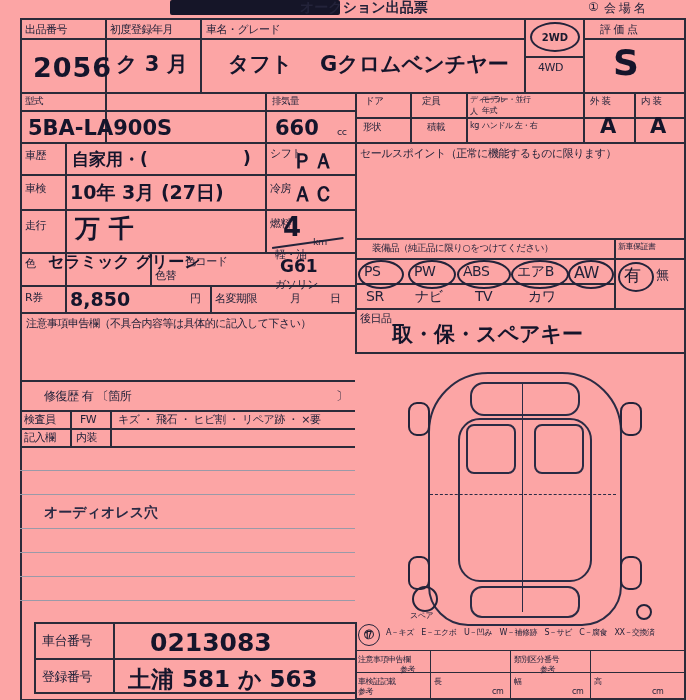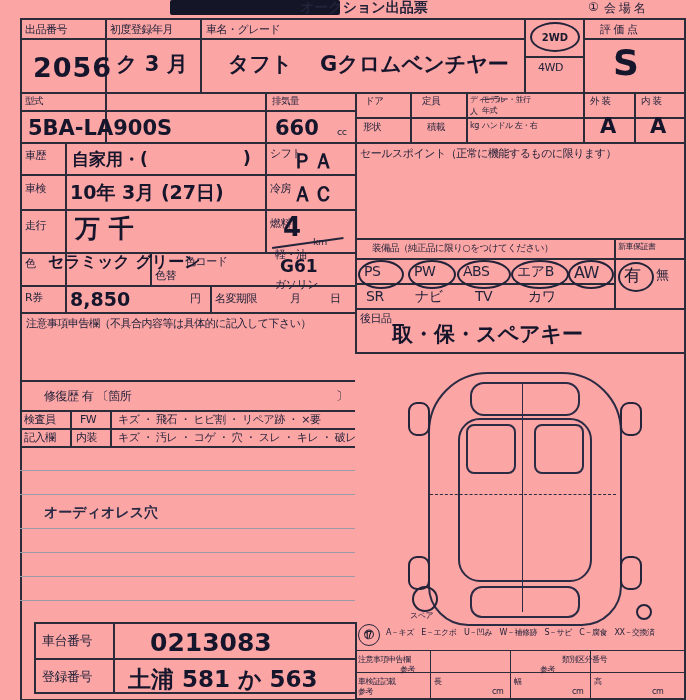--- a/index.html
+++ b/index.html
@@ -203,21 +203,20 @@
 
   <div class="ln hline" style="left:20px;top:428px;width:335px;"></div>
   <div class="ln hline" style="left:20px;top:446px;width:335px;"></div>
   <div class="ln vline" style="left:70px;top:410px;height:36px;"></div>
   <div class="ln vline" style="left:110px;top:410px;height:36px;"></div>
   <div class="lbl" style="left:24px;top:414px;">検査員</div>
   <div class="lbl" style="left:24px;top:432px;">記入欄</div>
   <div class="lbl" style="left:80px;top:414px;">FW</div>
   <div class="lbl" style="left:76px;top:432px;">内装</div>
   <div class="lbl" style="left:118px;top:414px;">キズ ・ 飛石 ・ ヒビ割 ・ リペア跡 ・ ×要</div>
-  <div class="lbl" style="left:118px;top:432px;">キズ ・ 汚レ ・ コゲ ・ 穴 ・ スレ ・ キレ ・ 破レ</div>
 
   <div class="ln hline" style="left:20px;top:470px;width:335px;height:1px;background:#9a9aa8;"></div>
   <div class="ln hline" style="left:20px;top:494px;width:335px;height:1px;background:#9a9aa8;"></div>
   <div class="ln hline" style="left:20px;top:528px;width:335px;height:1px;background:#9a9aa8;"></div>
   <div class="ln hline" style="left:20px;top:552px;width:335px;height:1px;background:#9a9aa8;"></div>
   <div class="ln hline" style="left:20px;top:576px;width:335px;height:1px;background:#9a9aa8;"></div>
   <div class="ln hline" style="left:20px;top:600px;width:335px;height:1px;background:#9a9aa8;"></div>
   <div class="note" style="left:44px;top:504px;font-size:14px;font-weight:bold;">オーディオレス穴</div>
 
   <div class="ln hline" style="left:34px;top:622px;width:321px;"></div>
@@ -249,21 +248,21 @@
 
   <div class="circtxt" style="left:358px;top:624px;width:20px;height:20px;font-size:10px;border-width:1.4px;">⑰</div>
   <div class="lbl xs" style="left:386px;top:629px;">A－キズ　E－エクボ　U－凹み　W－補修跡　S－サビ　C－腐食　XX－交換済</div>
   <div class="ln hline" style="left:355px;top:650px;width:330px;height:1px;"></div>
   <div class="ln hline" style="left:355px;top:672px;width:330px;height:1px;"></div>
   <div class="ln hline" style="left:355px;top:698px;width:330px;height:1px;"></div>
   <div class="ln vline" style="left:430px;top:650px;height:50px;width:1px;"></div>
   <div class="ln vline" style="left:510px;top:650px;height:50px;width:1px;"></div>
   <div class="ln vline" style="left:590px;top:650px;height:50px;width:1px;"></div>
   <div class="lbl xs" style="left:358px;top:656px;">注意事項申告欄</div>
-  <div class="lbl xs" style="left:514px;top:656px;margin-left:48px;">類別区分番号</div>
+  <div class="lbl xs" style="left:514px;top:656px;">類別区分番号</div>
   <div class="lbl xs" style="left:400px;top:666px;">参考</div>
   <div class="lbl xs" style="left:540px;top:666px;">参考</div>
   <div class="lbl xs" style="left:358px;top:678px;">車検証記載</div>
   <div class="lbl xs" style="left:434px;top:678px;">長</div>
   <div class="lbl xs" style="left:514px;top:678px;">幅</div>
   <div class="lbl xs" style="left:594px;top:678px;">高</div>
   <div class="lbl xs" style="left:492px;top:688px;">cm</div>
   <div class="lbl xs" style="left:572px;top:688px;">cm</div>
   <div class="lbl xs" style="left:652px;top:688px;">cm</div>
   <div class="lbl xs" style="left:358px;top:688px;">参考</div>

